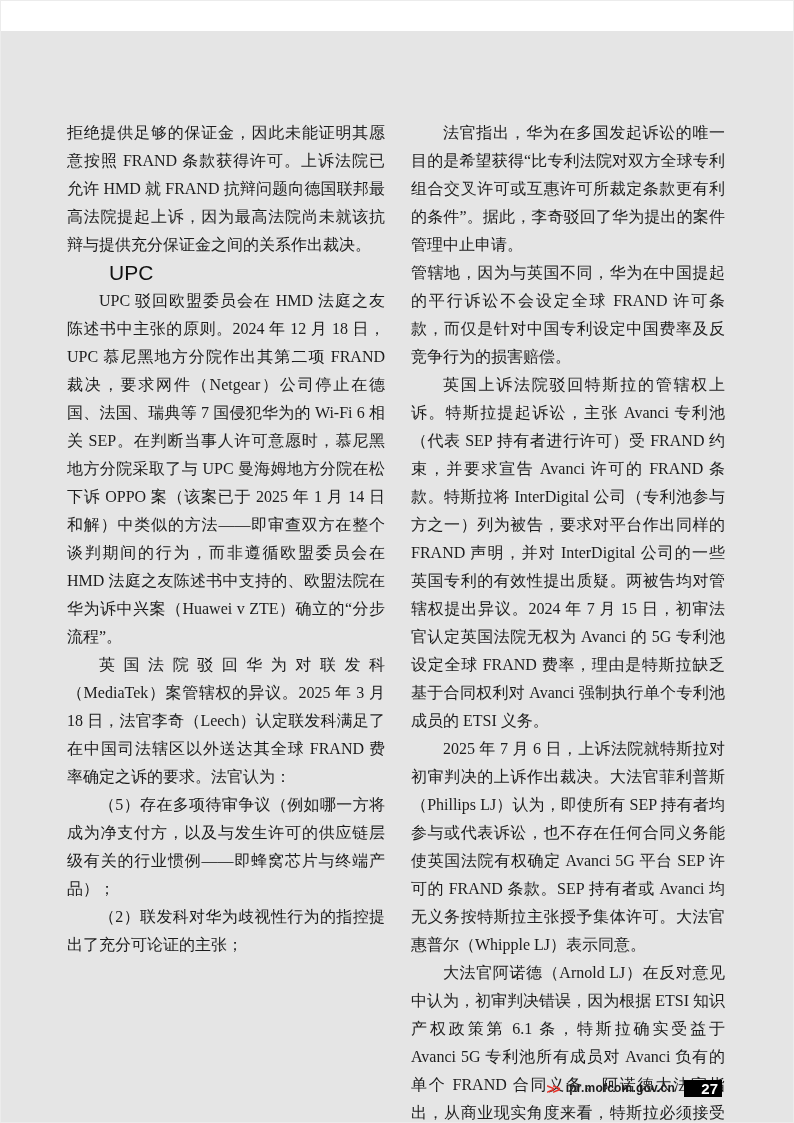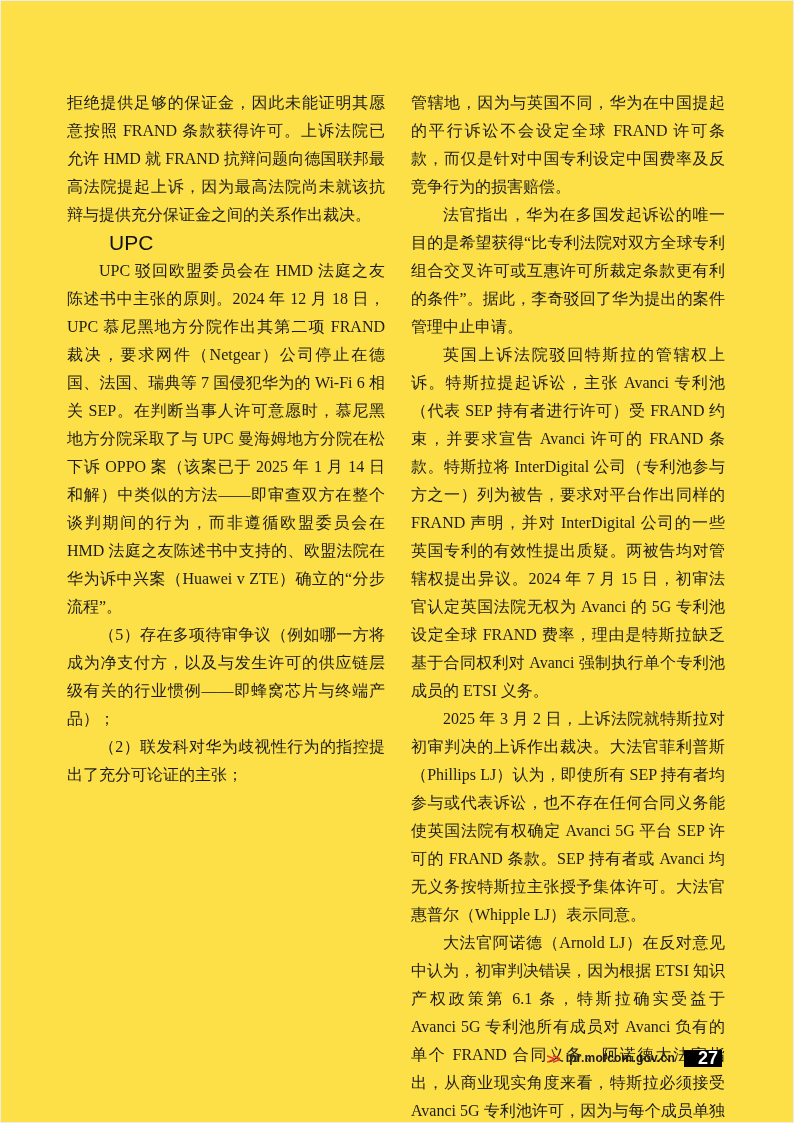--- a/index.html
+++ b/index.html
@@ -13,21 +13,22 @@
     position: relative;
     overflow: hidden;
     font-family: "Liberation Serif", "DejaVu Serif", serif;
     color: #1c1c1c;
     border: 1px solid #ececec;
     box-sizing: border-box;
   }
   .page {
     position: absolute;
     inset: 0;
-    background: #fde047;
+    background: #e5e5e5;
+    margin-top: 30px;
   }
   .column {
     position: absolute;
     top: 88px;
     font-size: 16px;
     line-height: 28px;
     color: #1c1c1c;
   }
   .column-left {
     left: 66px;
@@ -84,42 +85,43 @@
     background: #000000;
     display: flex;
     align-items: center;
     justify-content: flex-end;
     padding-right: 4px;
     box-sizing: border-box;
   }
   .footer .pagebox .num {
     color: #ffffff;
     font-weight: bold;
-    font-size: 18px;
+    font-size: 15px;
     line-height: 1;
   }
 </style>
 </head>
 <body>
 
 <div class="page">
 
   <div class="column column-left">
       <p class="paragraph no-indent">拒绝提供足够的保证金，因此未能证明其愿意按照 FRAND 条款获得许可。上诉法院已允许 HMD 就 FRAND 抗辩问题向德国联邦最高法院提起上诉，因为最高法院尚未就该抗辩与提供充分保证金之间的关系作出裁决。</p>
       <p class="heading">UPC</p>
       <p class="paragraph">UPC 驳回欧盟委员会在 HMD 法庭之友陈述书中主张的原则。2024 年 12 月 18 日，UPC 慕尼黑地方分院作出其第二项 FRAND 裁决，要求网件（Netgear）公司停止在德国、法国、瑞典等 7 国侵犯华为的 Wi-Fi 6 相关 SEP。在判断当事人许可意愿时，慕尼黑地方分院采取了与 UPC 曼海姆地方分院在松下诉 OPPO 案（该案已于 2025 年 1 月 14 日和解）中类似的方法——即审查双方在整个谈判期间的行为，而非遵循欧盟委员会在 HMD 法庭之友陈述书中支持的、欧盟法院在华为诉中兴案（Huawei v ZTE）确立的“分步流程”。</p>
+      <p class="paragraph">英国法院驳回华为对联发科（MediaTek）案管辖权的异议。2025 年 3 月 18 日，法官李奇（Leech）认定联发科满足了在中国司法辖区以外送达其全球 FRAND 费率确定之诉的要求。法官认为：</p>
       <p class="paragraph">（5）存在多项待审争议（例如哪一方将成为净支付方，以及与发生许可的供应链层级有关的行业惯例——即蜂窝芯片与终端产品）；</p>
       <p class="paragraph">（2）联发科对华为歧视性行为的指控提出了充分可论证的主张；</p>
     </div>
 
   <div class="column column-right">
+      <p class="paragraph">法官指出，华为在多国发起诉讼的唯一目的是希望获得“比专利法院对双方全球专利组合交叉许可或互惠许可所裁定条款更有利的条件”。据此，李奇驳回了华为提出的案件管理中止申请。</p>
       <p class="paragraph no-indent">管辖地，因为与英国不同，华为在中国提起的平行诉讼不会设定全球 FRAND 许可条款，而仅是针对中国专利设定中国费率及反竞争行为的损害赔偿。</p>
-      <p class="paragraph">法官指出，华为在多国发起诉讼的唯一目的是希望获得“比专利法院对双方全球专利组合交叉许可或互惠许可所裁定条款更有利的条件”。据此，李奇驳回了华为提出的案件管理中止申请。</p>
       <p class="paragraph">英国上诉法院驳回特斯拉的管辖权上诉。特斯拉提起诉讼，主张 Avanci 专利池（代表 SEP 持有者进行许可）受 FRAND 约束，并要求宣告 Avanci 许可的 FRAND 条款。特斯拉将 InterDigital 公司（专利池参与方之一）列为被告，要求对平台作出同样的 FRAND 声明，并对 InterDigital 公司的一些英国专利的有效性提出质疑。两被告均对管辖权提出异议。2024 年 7 月 15 日，初审法官认定英国法院无权为 Avanci 的 5G 专利池设定全球 FRAND 费率，理由是特斯拉缺乏基于合同权利对 Avanci 强制执行单个专利池成员的 ETSI 义务。</p>
-      <p class="paragraph">2025 年 3 月 2 日，上诉法院就特斯拉对初审判决的上诉作出裁决。大法官菲利普斯（Phillips LJ）认为，即使所有 SEP 持有者均参与或代表诉讼，也不存在任何合同义务能使英国法院有权确定 Avanci 5G 平台 SEP 许可的 FRAND 条款。SEP 持有者或 Avanci 均无义务按特斯拉主张授予集体许可。大法官惠普尔（Whipple LJ）表示同意。</p>
+      <p class="paragraph">2025 年 7 月 6 日，上诉法院就特斯拉对初审判决的上诉作出裁决。大法官菲利普斯（Phillips LJ）认为，即使所有 SEP 持有者均参与或代表诉讼，也不存在任何合同义务能使英国法院有权确定 Avanci 5G 平台 SEP 许可的 FRAND 条款。SEP 持有者或 Avanci 均无义务按特斯拉主张授予集体许可。大法官惠普尔（Whipple LJ）表示同意。</p>
       <p class="paragraph">大法官阿诺德（Arnold LJ）在反对意见中认为，初审判决错误，因为根据 ETSI 知识产权政策第 6.1 条，特斯拉确实受益于 Avanci 5G 专利池所有成员对 Avanci 负有的单个 FRAND 合同义务。阿诺德大法官指出，从商业现实角度来看，特斯拉必须接受 Avanci 5G 专利池许可，因为与每个成员单独谈判双边许可不具可行性。他还认为，对专利池许可作出 FRAND 宣告具有实际意义，因其可能迫使 Avanci 重新考虑立场。</p>
     </div>
 
   <div class="footer">
     <span class="chev" style="color: rgb(232, 51, 42);">&gt;&gt;</span>
     <span class="url">ipr.mofcom.gov.cn</span>
     <span class="pagebox">
       <span class="num">27</span>
     </span>
   </div>

